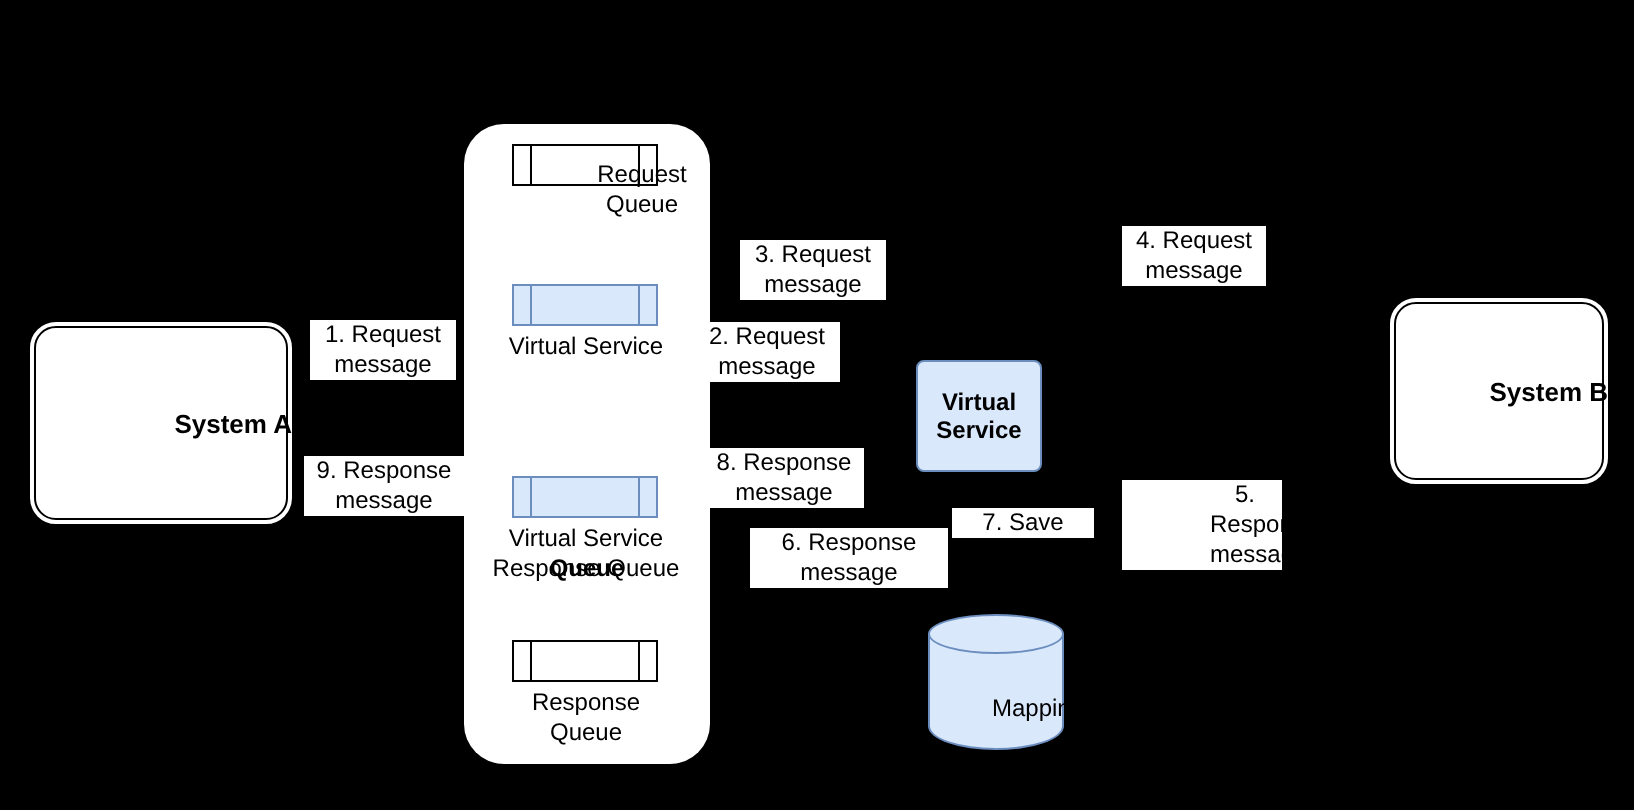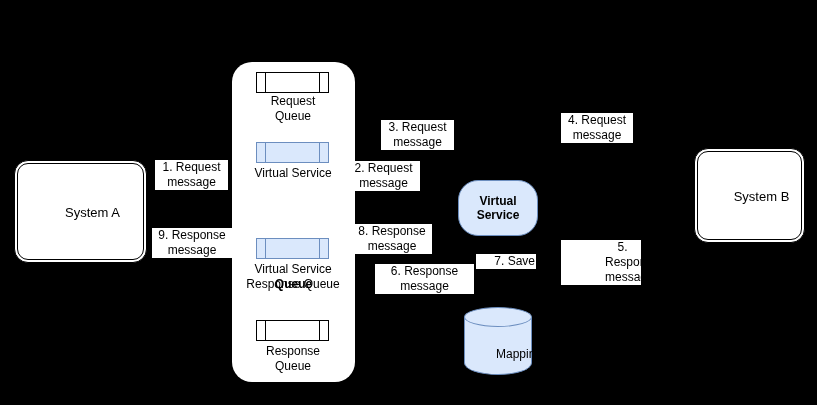--- a/index.html
+++ b/index.html
@@ -35,23 +35,23 @@
     position: absolute;
     left: 2px; top: 2px; right: 2px; bottom: 2px;
     border: 1px solid #000000;
     border-radius: 11px;
     box-sizing: border-box;
   }
   .system-box .sys-label {
     position: absolute;
     left: 0; right: 0; top: 50%;
     transform: translateY(-50%);
-    text-align: center;
+    text-align: right;
     font-size: 13px;
-    font-weight: normal;
+    font-weight: bold;
     color: #000000;
     line-height: 15px;
     padding-left: 24px;
   }
 
   
   #broker-container {
     position: absolute;
     left: 232px;
     top: 62px;
@@ -105,26 +105,26 @@
     font-size: 12px;
     color: #000000;
     line-height: 15px;
   }
 
   
   #virtual-service-box {
     position: absolute;
     left: 458px;
     top: 180px;
-    width: 80px;
+    width: 63px;
     height: 56px;
     box-sizing: border-box;
     background: #dae8fc;
     border: 1px solid #6c8ebf;
-    border-radius: 20px;
+    border-radius: 4px;
   }
   #virtual-service-box .vs-label {
     position: absolute;
     left: 0; right: 0; top: 50%;
     transform: translateY(-50%);
     text-align: center;
     font-size: 12px;
     font-weight: bold;
     color: #000000;
     line-height: 14px;
@@ -227,21 +227,21 @@
     <div class="inner-ring"></div>
     <div class="sys-label">System B</div>
   </div>
 
   <div id="broker-container">
 
     <div class="queue" style="left:24px; top:10px;">
       <div class="cap-left"></div>
       <div class="cap-right"></div>
     </div>
-    <div class="queue-caption" style="left:1px; top:32px;">
+    <div class="queue-caption" style="left:1px; top:18px;padding-left:28px;">
       <div>Request</div>
       <div>Queue</div>
     </div>
 
     <div class="queue blue" style="left:24px; top:80px;">
       <div class="cap-left"></div>
       <div class="cap-right"></div>
     </div>
     <div class="queue-caption" style="left:1px; top:104px;">
       <div>Virtual Service</div>
@@ -280,33 +280,33 @@
     <div class="cyl-top"></div>
     <div class="cyl-label">Mappings</div>
   </div>
 
   <div class="edge-label" style="left:155px; top:160px; width:73px;">1. Request
 message</div>
 
   <div class="edge-label" style="left:347px; top:161px; width:73px;">2. Request
 message</div>
 
-  <div class="edge-label" style="left:381px; top:120px; width:73px;">3. Request
+  <div class="edge-label" style="left:370px; top:120px; width:73px;">3. Request
 message</div>
 
   <div class="edge-label" style="left:561px; top:113px; width:72px;">4. Request
 message</div>
 
   <div class="edge-label" style="left:561px; top:240px; width:80px;padding-left:44px;">5. Response
 message</div>
 
   <div class="edge-label" style="left:375px; top:264px; width:99px;">6. Response
 message</div>
 
-  <div class="edge-label" style="left:476px; top:254px; width:60px;text-align:right;">7. Save</div>
+  <div class="edge-label" style="left:476px; top:254px; width:71px;">7. Save</div>
 
   <div class="edge-label" style="left:352px; top:224px; width:80px;">8. Response
 message</div>
 
   <div class="edge-label" style="left:152px; top:228px; width:80px;">9. Response
 message</div>
 
 </div>
 
 </body></html>

